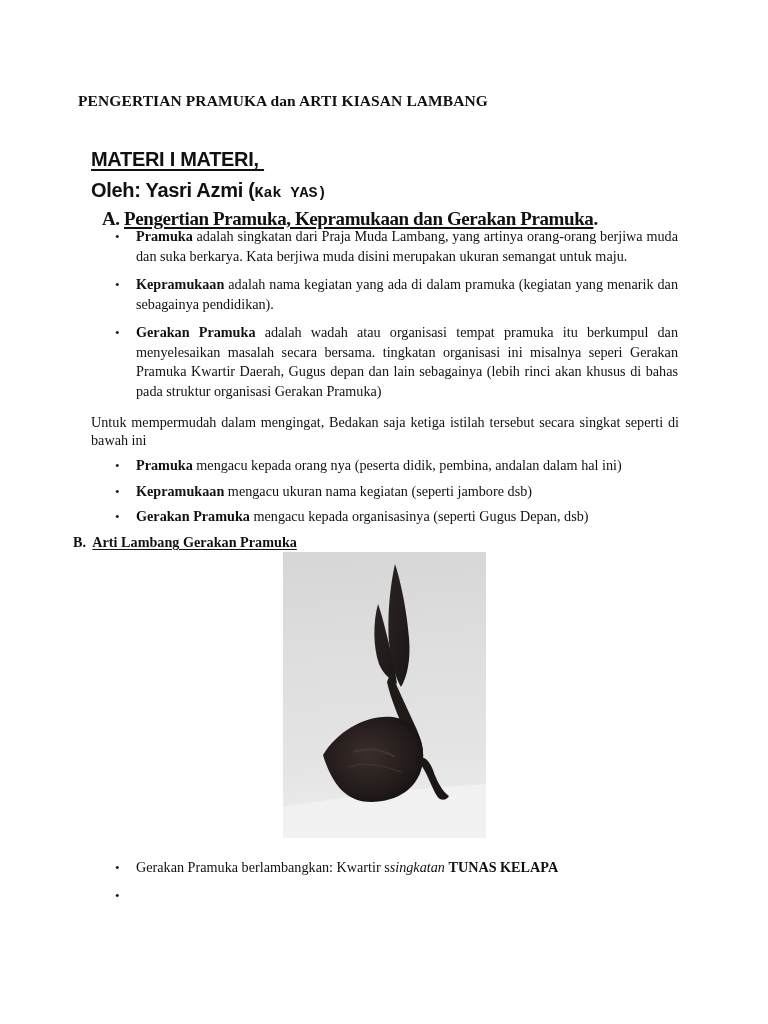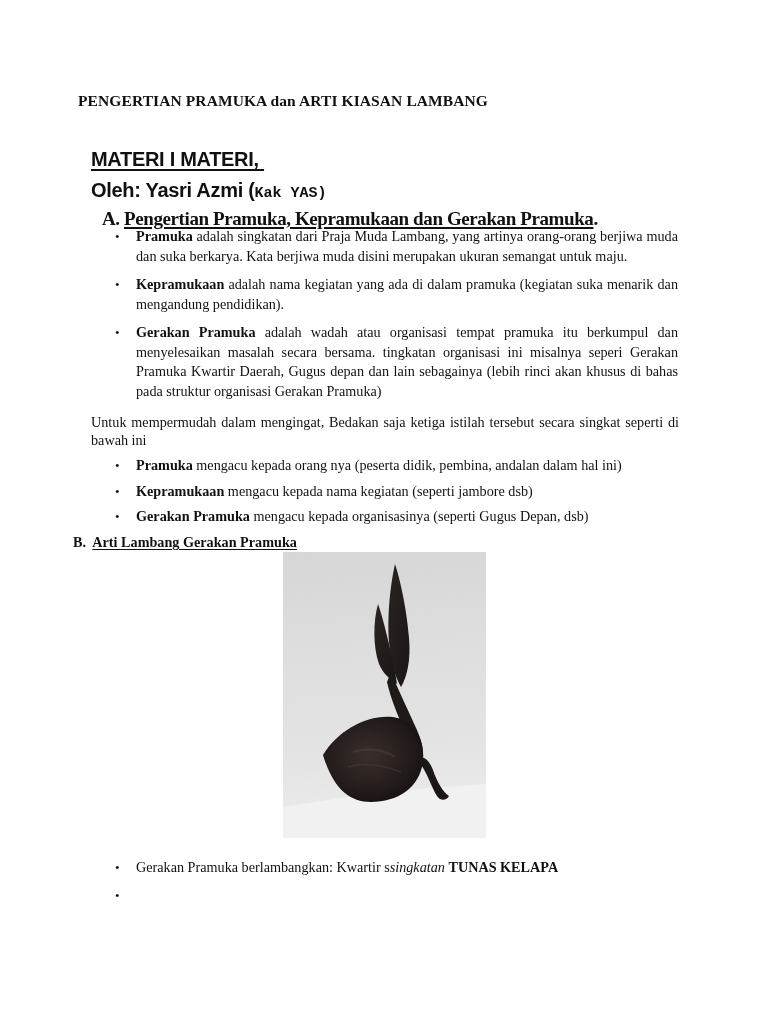--- a/index.html
+++ b/index.html
@@ -117,35 +117,35 @@
 
 <div class="abs author"><span>Oleh: Yasri Azmi (</span><span class="serif">Kak YAS</span><span class="serif">)</span></div>
 
 <div class="abs section-a"><span>A. </span><span class="ul">Pengertian Pramuka, Kepramukaan dan Gerakan Pramuka</span><span>.</span></div>
 
 <ul class="abs bullets" style="top:227px;">
   <li style="margin-bottom:9px;">
     <span class="dot">•</span><b>Pramuka</b><span> adalah singkatan dari Praja Muda Lambang, yang artinya orang-orang berjiwa muda dan suka berkarya. Kata berjiwa muda disini merupakan ukuran semangat untuk maju.</span>
   </li>
   <li style="margin-bottom:9px;">
-    <span class="dot">•</span><b>Kepramukaan</b><span> adalah nama kegiatan yang ada di dalam pramuka (kegiatan suka menarik dan mengandung pendidikan).</span>
+    <span class="dot">•</span><b>Kepramukaan</b><span> adalah nama kegiatan yang ada di dalam pramuka (kegiatan yang menarik dan sebagainya pendidikan).</span>
   </li>
   <li>
     <span class="dot">•</span><b>Gerakan Pramuka</b><span> adalah wadah atau organisasi tempat pramuka itu berkumpul dan menyelesaikan masalah secara bersama. tingkatan organisasi ini misalnya seperi Gerakan Pramuka Kwartir Daerah, Gugus depan dan lain sebagainya (lebih rinci akan khusus di bahas pada struktur organisasi Gerakan Pramuka)</span>
   </li>
 </ul>
 
 <div class="abs para">Untuk mempermudah dalam mengingat, Bedakan saja ketiga istilah tersebut secara singkat seperti di bawah ini</div>
 
 <ul class="abs bullets" style="top:456px;">
   <li style="margin-bottom:6px;">
     <span class="dot">•</span><b>Pramuka</b><span> mengacu kepada orang nya (peserta didik, pembina, andalan dalam hal ini)</span>
   </li>
   <li style="margin-bottom:6px;">
-    <span class="dot">•</span><b>Kepramukaan</b><span> mengacu kepada nama kegiatan (seperti jambore dsb)</span>
+    <span class="dot">•</span><b>Kepramukaan</b><span> mengacu ukuran nama kegiatan (seperti jambore dsb)</span>
   </li>
   <li>
     <span class="dot">•</span><b>Gerakan Pramuka</b><span> mengacu kepada organisasinya (seperti Gugus Depan, dsb)</span>
   </li>
 </ul>
 
 <div class="abs section-b"><span style="white-space:pre;">B.  </span><span class="ul">Arti Lambang Gerakan Pramuka</span></div>
 
 <div class="abs emblem">
   <svg width="203" height="286" viewBox="0 0 203 286" xmlns="http://www.w3.org/2000/svg">

